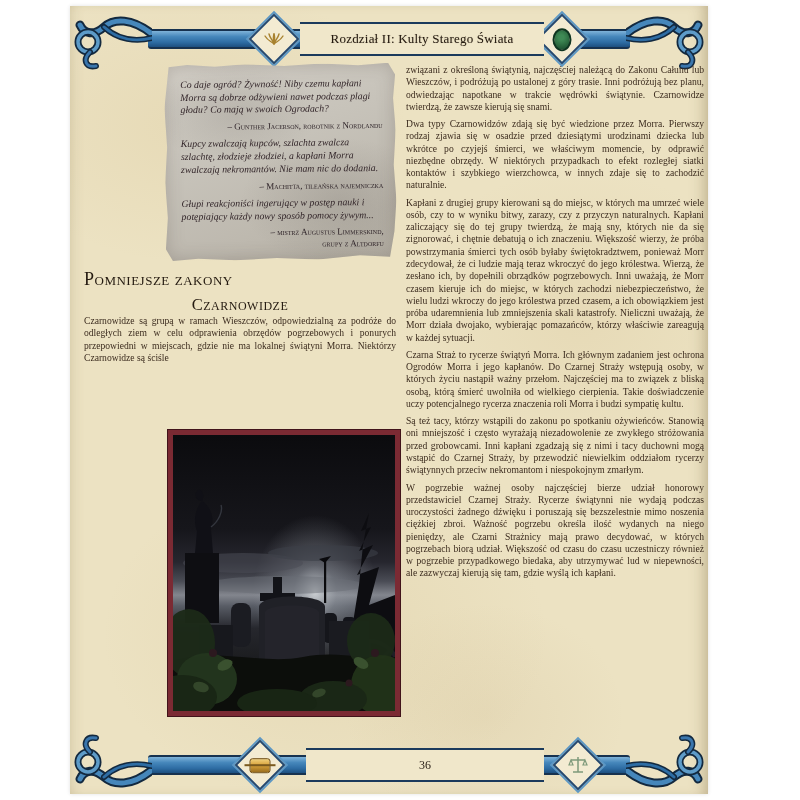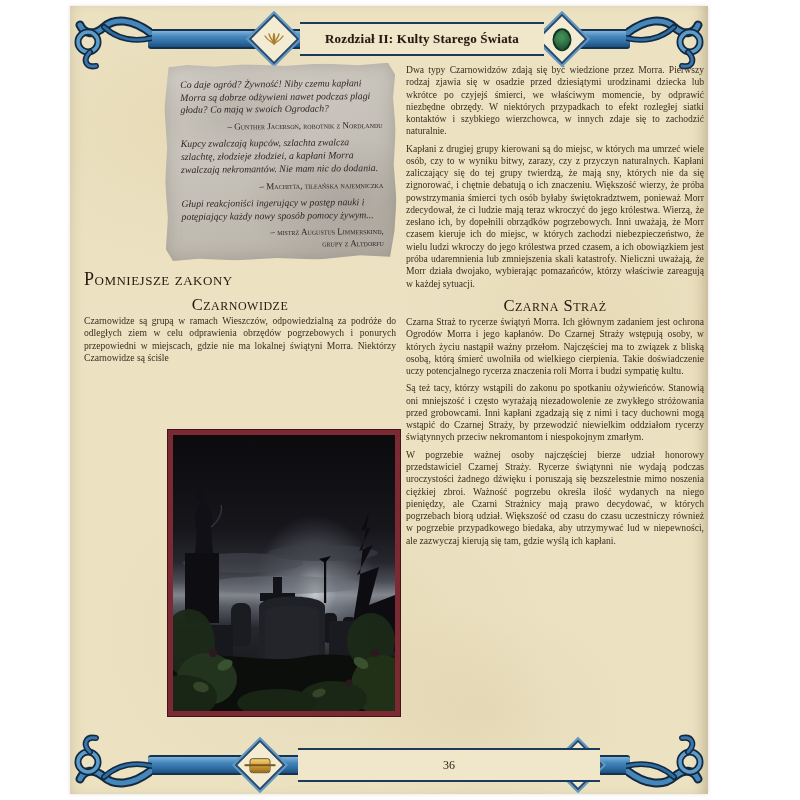--- a/index.html
+++ b/index.html
@@ -15,35 +15,35 @@
       radial-gradient(ellipse 260px 220px at 80% 40%, rgba(190,160,100,.12), transparent 70%),
       radial-gradient(ellipse 320px 240px at 40% 80%, rgba(185,158,100,.13), transparent 70%),
       radial-gradient(ellipse 200px 160px at 65% 90%, rgba(170,140,90,.10), transparent 70%),
       #ece2c2;
     box-shadow: inset -12px 0 16px -10px rgba(120,100,60,.45),
                 inset 10px 0 14px -10px rgba(140,120,80,.30),
                 0 0 4px rgba(0,0,0,.12);
   }
   
   .band{position:absolute;left:8px;right:8px;height:48px;}
-  .band-top{top:8px;font-weight:bold;}
+  .band-top{top:8px;}
   .band-bottom{bottom:6px;}
   .band .rail{
     position:absolute;left:70px;right:70px;top:15px;height:16px;
     background:linear-gradient(#7fb3d9 0%, #4687bb 35%, #2e6da4 70%, #1d4f80 100%);
     border-top:2px solid #17324f;border-bottom:2px solid #17324f;
     border-radius:3px;
   }
   .plaque{
     position:absolute;top:8px;height:30px;
     background:#f0e7ca;border-top:2px solid #1b3a5c;border-bottom:2px solid #1b3a5c;
     display:flex;align-items:center;justify-content:center;
   }
   .plaque-title{left:222px;width:244px;}
-  .plaque-number{left:220px;width:302px;}
+  .plaque-number{left:228px;width:238px;}
   .page-title{
     font-size:13px;color:#241a10;letter-spacing:.2px;white-space:nowrap;
     text-shadow:0 0 1px rgba(60,40,20,.25);
   }
   .page-number{font-size:12px;color:#2b2118;}
   .diamond{
     position:absolute;top:7px;width:32px;height:32px;transform:rotate(45deg);
     background:#f3ebd2;border:2px solid #24476e;box-shadow:0 0 0 2px #5c97c4;
     display:flex;align-items:center;justify-content:center;
   }
@@ -235,23 +235,23 @@
         <ellipse cx="188" cy="228" rx="8" ry="5" fill="#3d5531" transform="rotate(30 188 228)"></ellipse>
         <ellipse cx="146" cy="258" rx="7" ry="4" fill="#36492c" transform="rotate(-18 146 258)"></ellipse>
         <circle cx="40" cy="218" r="4" fill="#2e1a20"></circle>
         <circle cx="202" cy="218" r="4" fill="#2e1a20"></circle>
         <circle cx="176" cy="248" r="3.5" fill="#2e1a20"></circle>
       </g>
     </svg>
   </div>
 
   <div class="col col-right">
+    <p>związani z określoną świątynią, najczęściej należącą do Zakonu Całunu lub Wieszczów, i podróżują po ustalonej z góry trasie. Inni podróżują bez planu, odwiedzając napotkane w trakcie wędrówki świątynie. Czarnowidze twierdzą, że zawsze kierują się snami.</p>
     <p>Dwa typy Czarnowidzów zdają się być wiedzione przez Morra. Pierwszy rodzaj zjawia się w osadzie przed dziesiątymi urodzinami dziecka lub wkrótce po czyjejś śmierci, we właściwym momencie, by odprawić niezbędne obrzędy. W niektórych przypadkach to efekt rozległej siatki kontaktów i szybkiego wierzchowca, w innych zdaje się to zachodzić naturalnie.</p>
     <p>Kapłani z drugiej grupy kierowani są do miejsc, w których ma umrzeć wiele osób, czy to w wyniku bitwy, zarazy, czy z przyczyn naturalnych. Kapłani zaliczający się do tej grupy twierdzą, że mają sny, których nie da się zignorować, i chętnie debatują o ich znaczeniu. Większość wierzy, że próba powstrzymania śmierci tych osób byłaby świętokradztwem, ponieważ Morr zdecydował, że ci ludzie mają teraz wkroczyć do jego królestwa. Wierzą, że zesłano ich, by dopełnili obrządków pogrzebowych. Inni uważają, że Morr czasem kieruje ich do miejsc, w których zachodzi niebezpieczeństwo, że wielu ludzi wkroczy do jego królestwa przed czasem, a ich obowiązkiem jest próba udaremnienia lub zmniejszenia skali katastrofy. Nieliczni uważają, że Morr działa dwojako, wybierając pomazańców, którzy właściwie zareagują w każdej sytuacji.</p>
-    <h2 class="sec">Czarna Straż</h2>
     <p>Czarna Straż to rycerze świątyń Morra. Ich głównym zadaniem jest ochrona Ogrodów Morra i jego kapłanów. Do Czarnej Straży wstępują osoby, w których życiu nastąpił ważny przełom. Najczęściej ma to związek z bliską osobą, którą śmierć uwolniła od wielkiego cierpienia. Takie doświadczenie uczy potencjalnego rycerza znaczenia roli Morra i budzi sympatię kultu.</p>
     <p>Są też tacy, którzy wstąpili do zakonu po spotkaniu ożywieńców. Stanowią oni mniejszość i często wyrażają niezadowolenie ze zwykłego stróżowania przed grobowcami. Inni kapłani zgadzają się z nimi i tacy duchowni mogą wstąpić do Czarnej Straży, by przewodzić niewielkim oddziałom rycerzy świątynnych przeciw nekromantom i niespokojnym zmarłym.</p>
     <p>W pogrzebie ważnej osoby najczęściej bierze udział honorowy przedstawiciel Czarnej Straży. Rycerze świątynni nie wydają podczas uroczystości żadnego dźwięku i poruszają się bezszelestnie mimo noszenia ciężkiej zbroi. Ważność pogrzebu określa ilość wydanych na niego pieniędzy, ale Czarni Strażnicy mają prawo decydować, w których pogrzebach biorą udział. Większość od czasu do czasu uczestniczy również w pogrzebie przypadkowego biedaka, aby utrzymywać lud w niepewności, ale zazwyczaj kierują się tam, gdzie wyślą ich kapłani.</p>
   </div>
 
   <div class="band band-bottom">
     <div class="rail"></div>
 
     <div class="corner c-left">
       <svg width="78" height="58" viewBox="0 0 78 58">

